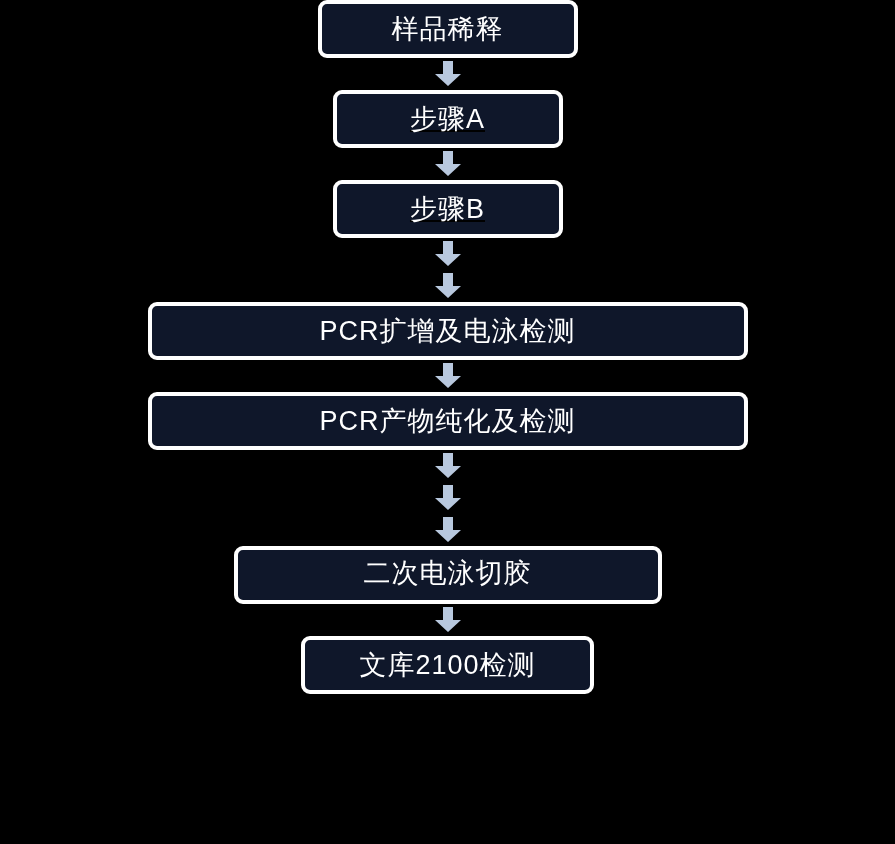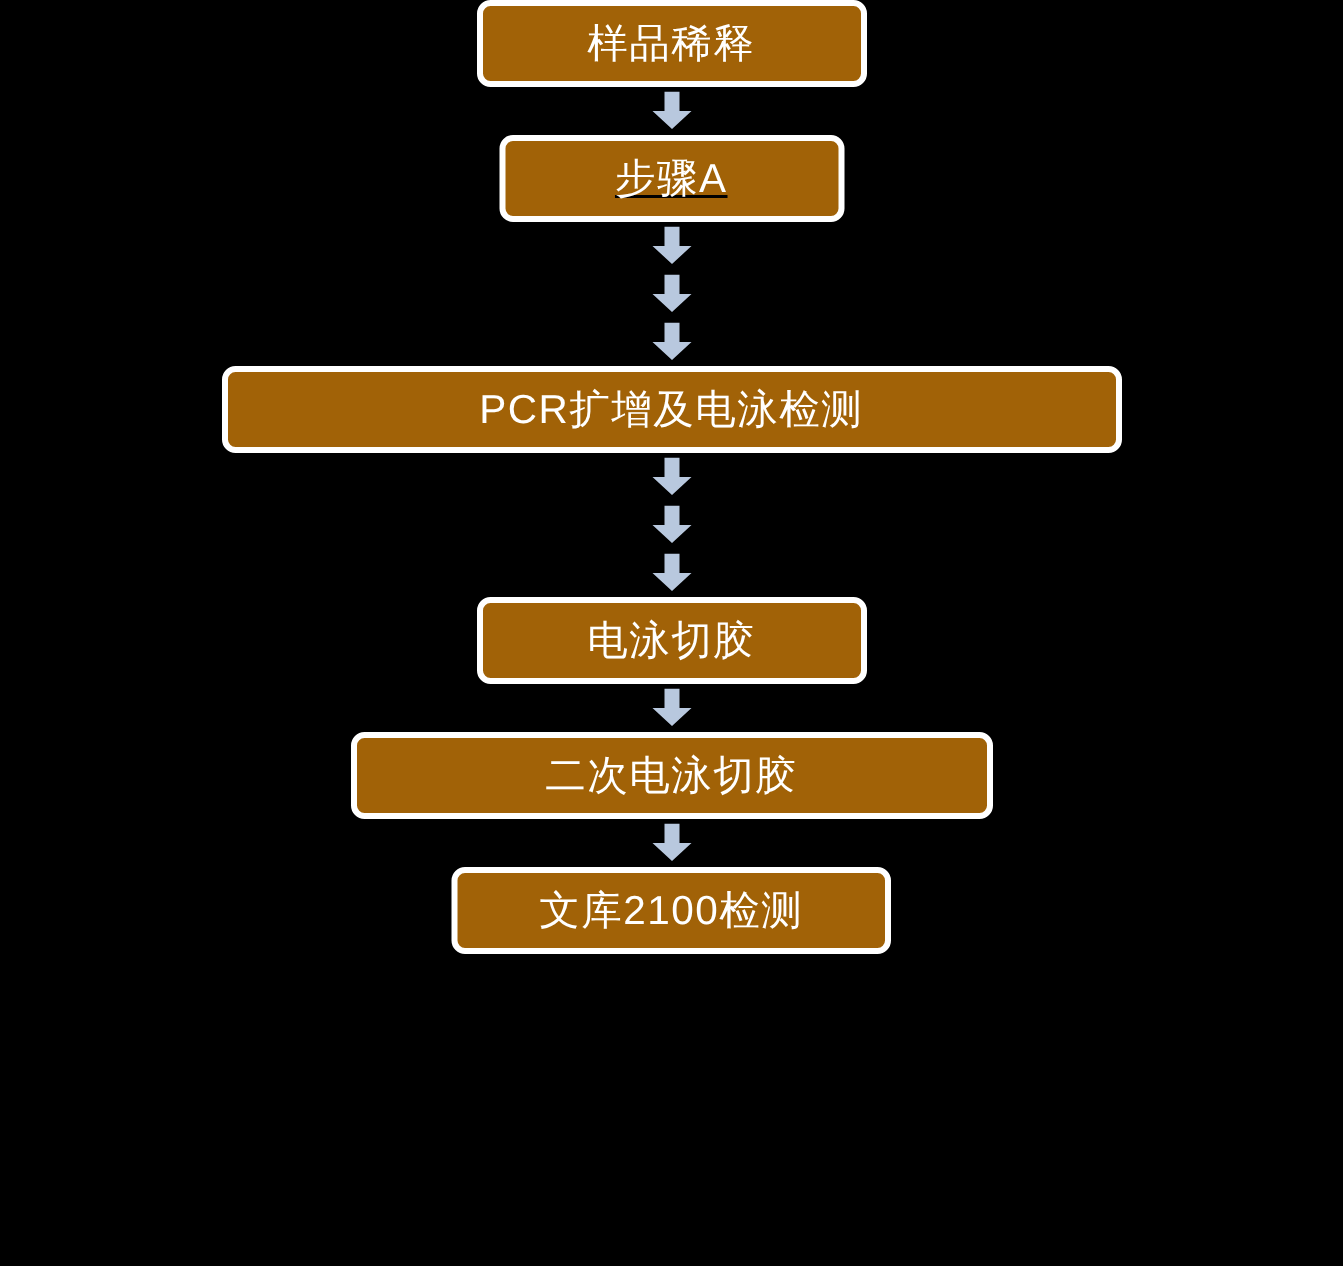--- a/index.html
+++ b/index.html
@@ -17,21 +17,21 @@
     height: 844px;
     background: #000000;
     display: flex;
     flex-direction: column;
     align-items: center;
     justify-content: flex-start;
     font-family: "Liberation Sans", "DejaVu Sans", sans-serif;
   }
 
   .node {
-    background: #a16207;
+    background: #0f172a;
     border: 4px solid #FFFFFF;
     border-radius: 9px;
     height: 58px;
     display: flex;
     align-items: center;
     justify-content: center;
     flex: 0 0 auto;
   }
 
   .node-label {
@@ -40,21 +40,21 @@
     line-height: 1;
     letter-spacing: 1px;
     white-space: nowrap;
     font-weight: 400;
   }
 
   
   .w-260 { width: 260px; }
   .w-230 { width: 230px; text-decoration: underline; }
   .w-500 { width: 600px; }
-  .w-357 { width: 428px; }
+  .w-357 { width: 428px; font-family: Liberation Mono, monospace; }
   .w-293 { width: 293px; }
 
   .connector {
     flex: 0 0 auto;
     height: 28px;
     width: 30px;
     display: flex;
     align-items: center;
     justify-content: center;
     margin: 2px 0;
@@ -87,20 +87,23 @@
     <div class="node w-230">
       <span class="node-label">步骤A</span>
     </div>
     <div class="connector">
       <span>
         <svg class="arrow-down" viewBox="0 0 28 26" xmlns="http://www.w3.org/2000/svg">
           <polygon class="arrow-shape" points="9,0 19,0 19,13 27,13 14,25 1,13 9,13"></polygon>
         </svg>
       </span>
     </div>
+    <div class="node w-230">
+      <span class="node-label">步骤B</span>
+    </div>
     <div class="connector">
       <span>
         <svg class="arrow-down" viewBox="0 0 28 26" xmlns="http://www.w3.org/2000/svg">
           <polygon class="arrow-shape" points="9,0 19,0 19,13 27,13 14,25 1,13 9,13"></polygon>
         </svg>
       </span>
     </div>
     <div class="connector">
       <span>
         <svg class="arrow-down" viewBox="0 0 28 26" xmlns="http://www.w3.org/2000/svg">
@@ -111,36 +114,36 @@
     <div class="node w-500">
       <span class="node-label">PCR扩增及电泳检测</span>
     </div>
     <div class="connector">
       <span>
         <svg class="arrow-down" viewBox="0 0 28 26" xmlns="http://www.w3.org/2000/svg">
           <polygon class="arrow-shape" points="9,0 19,0 19,13 27,13 14,25 1,13 9,13"></polygon>
         </svg>
       </span>
     </div>
+    <div class="node w-500">
+      <span class="node-label">PCR产物纯化及检测</span>
+    </div>
     <div class="connector">
       <span>
         <svg class="arrow-down" viewBox="0 0 28 26" xmlns="http://www.w3.org/2000/svg">
           <polygon class="arrow-shape" points="9,0 19,0 19,13 27,13 14,25 1,13 9,13"></polygon>
         </svg>
       </span>
     </div>
     <div class="connector">
       <span>
         <svg class="arrow-down" viewBox="0 0 28 26" xmlns="http://www.w3.org/2000/svg">
           <polygon class="arrow-shape" points="9,0 19,0 19,13 27,13 14,25 1,13 9,13"></polygon>
         </svg>
       </span>
-    </div>
-    <div class="node w-260">
-      <span class="node-label">电泳切胶</span>
     </div>
     <div class="connector">
       <span>
         <svg class="arrow-down" viewBox="0 0 28 26" xmlns="http://www.w3.org/2000/svg">
           <polygon class="arrow-shape" points="9,0 19,0 19,13 27,13 14,25 1,13 9,13"></polygon>
         </svg>
       </span>
     </div>
     <div class="node w-357">
       <span class="node-label">二次电泳切胶</span>

